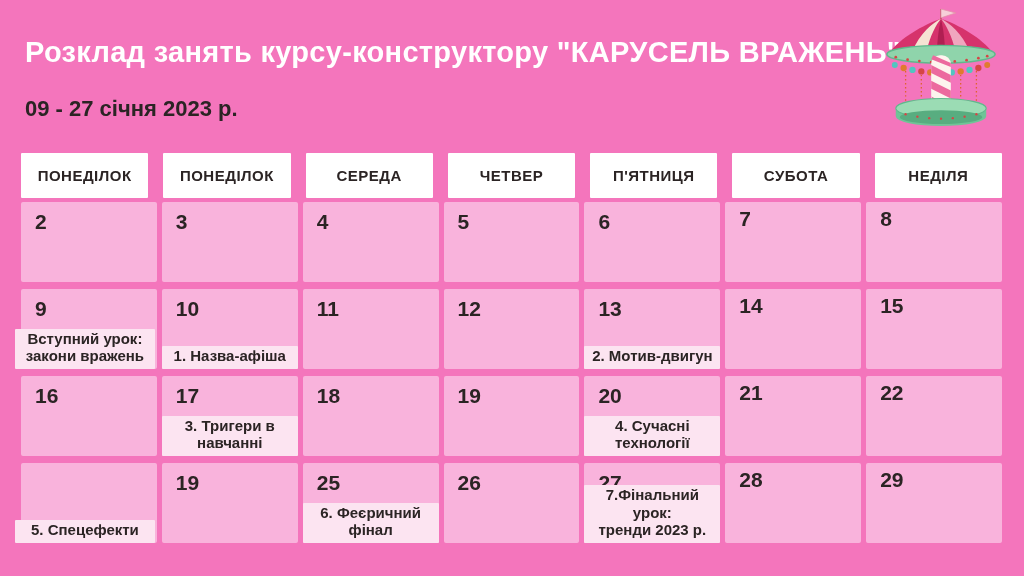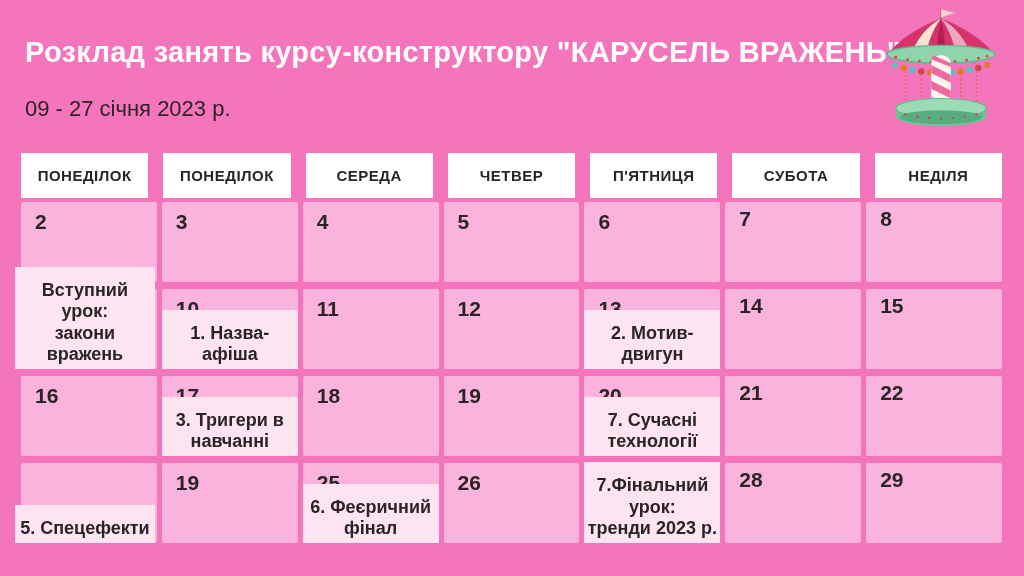--- a/index.html
+++ b/index.html
@@ -9,21 +9,21 @@
     position:relative; width:1024px; height:576px;
     background:var(--bg,#f475bc); overflow:hidden;
   }
   .title {
     position:absolute; left:25px; top:36px;
     font-size:29px; font-weight:700; letter-spacing:.3px;
     color:var(--title_color,#ffffff); white-space:nowrap;
   }
   .subtitle {
     position:absolute; left:25px; top:96px;
-    font-size:22px; font-weight:400; color:var(--ink,#2b2424);
+    font-size:22px; font-weight:700; color:var(--ink,#2b2424);
   }
   .carousel { position:absolute; left:882px; top:6px; }
 
   .calendar { position:absolute; left:21px; top:153px; width:981px; }
   .weekday-row {
     display:grid; grid-template-columns:repeat(7,1fr); gap:15px; margin-bottom:4px;
   }
   .weekday-cell {
     background:var(--header_bg,#ffffff); height:45px;
     display:flex; align-items:center; justify-content:center;
@@ -38,22 +38,22 @@
     height:80px; border-radius:2px;
   }
   .date-num {
     margin:8px 0 0 14px; font-size:21px; font-weight:700;
     color:var(--ink,#2b2424);
   }
   .day-cell.weekend .date-num { margin-top:5px; }
   .event {
     position:absolute; left:0; right:0; bottom:0;
     background:var(--event,#fce4f1);
-    text-align:center; font-size:18px; font-weight:700; line-height:1.18;
-    padding:13px 2px 4px 2px; color:var(--ink,#2b2424);
+    text-align:center; font-size:15px; font-weight:700; line-height:1.18;
+    padding:1px 2px 4px 2px; color:var(--ink,#2b2424);
     white-space:pre-line; border-radius:1px;
   }
   .day-cell:first-child .event { left:-6px; right:2px; }
 </style>
 </head>
 <body>
 
 <div class="page">
 
   <div class="title">Розклад занять курсу-конструктору "КАРУСЕЛЬ ВРАЖЕНЬ"</div>
@@ -197,21 +197,21 @@
 навчанні</div>
           </div>
           <div class="day-cell">
             <div class="date-num">18</div>
           </div>
           <div class="day-cell">
             <div class="date-num">19</div>
           </div>
           <div class="day-cell">
             <div class="date-num">20</div>
-            <div class="event">7. Сучасні
+            <div class="event">4. Сучасні
 технології</div>
           </div>
           <div class="day-cell weekend">
             <div class="date-num">21</div>
           </div>
           <div class="day-cell weekend">
             <div class="date-num">22</div>
           </div>
         </div>
         <div class="week-row">

